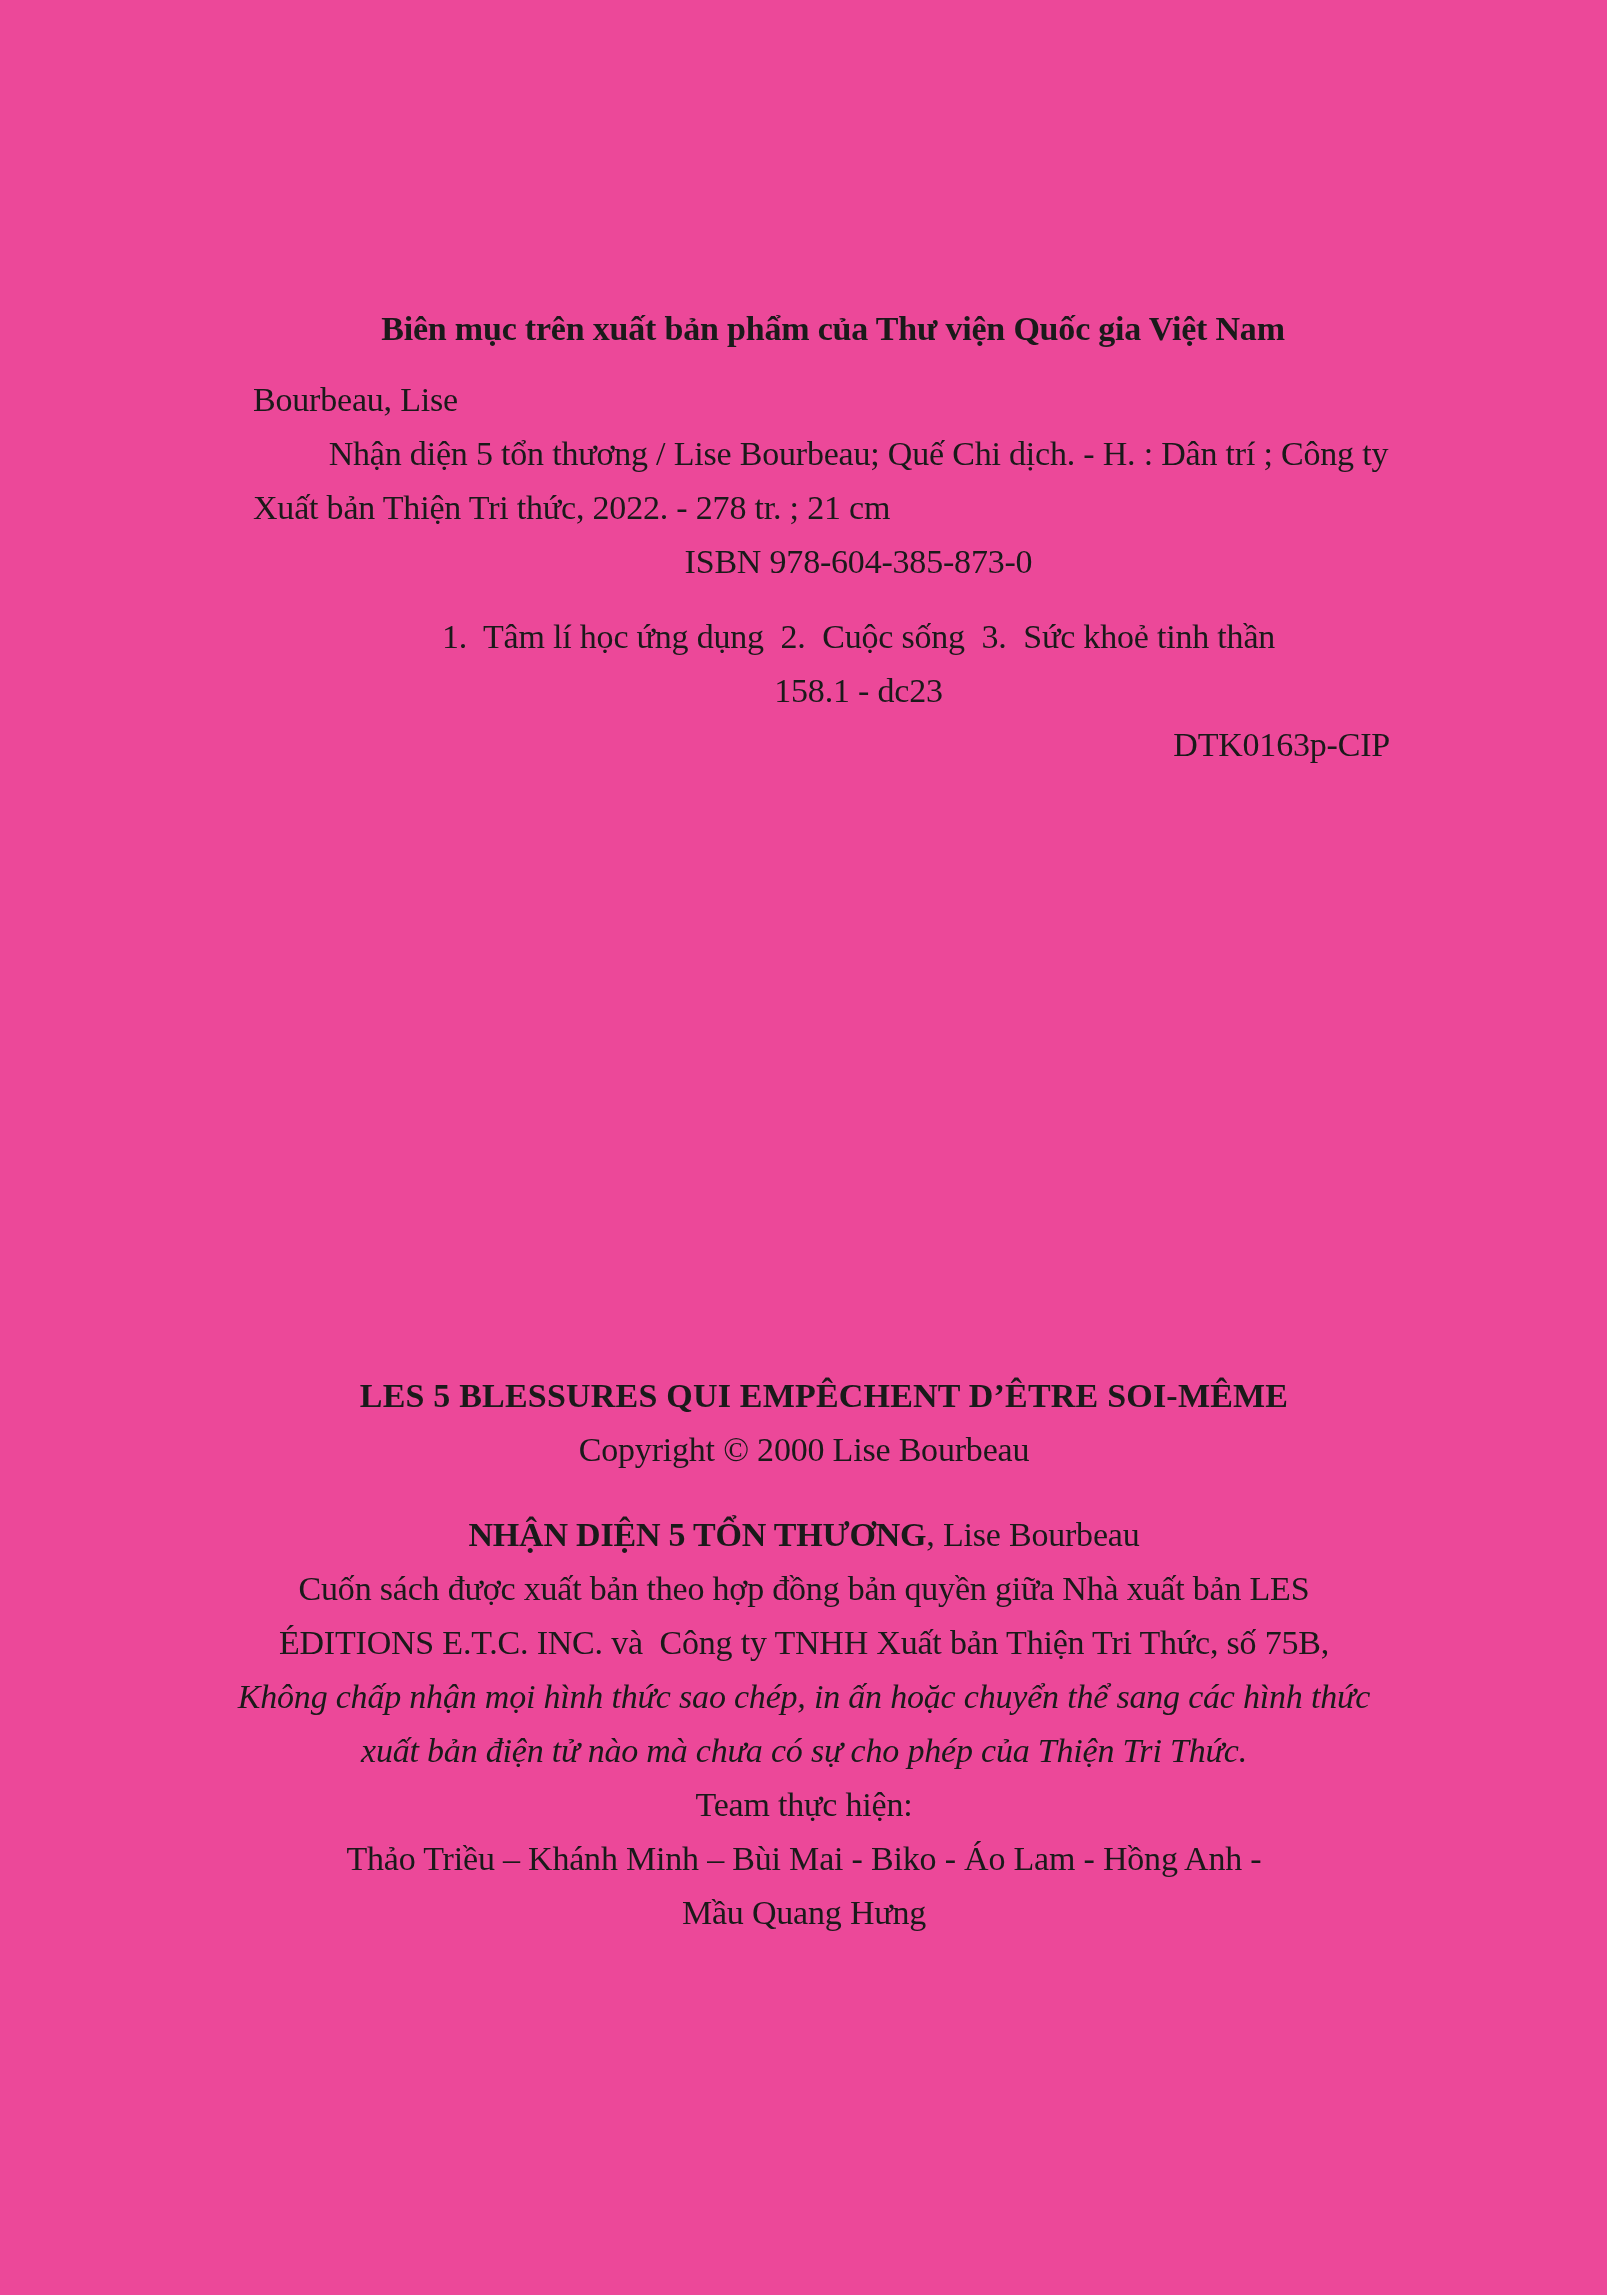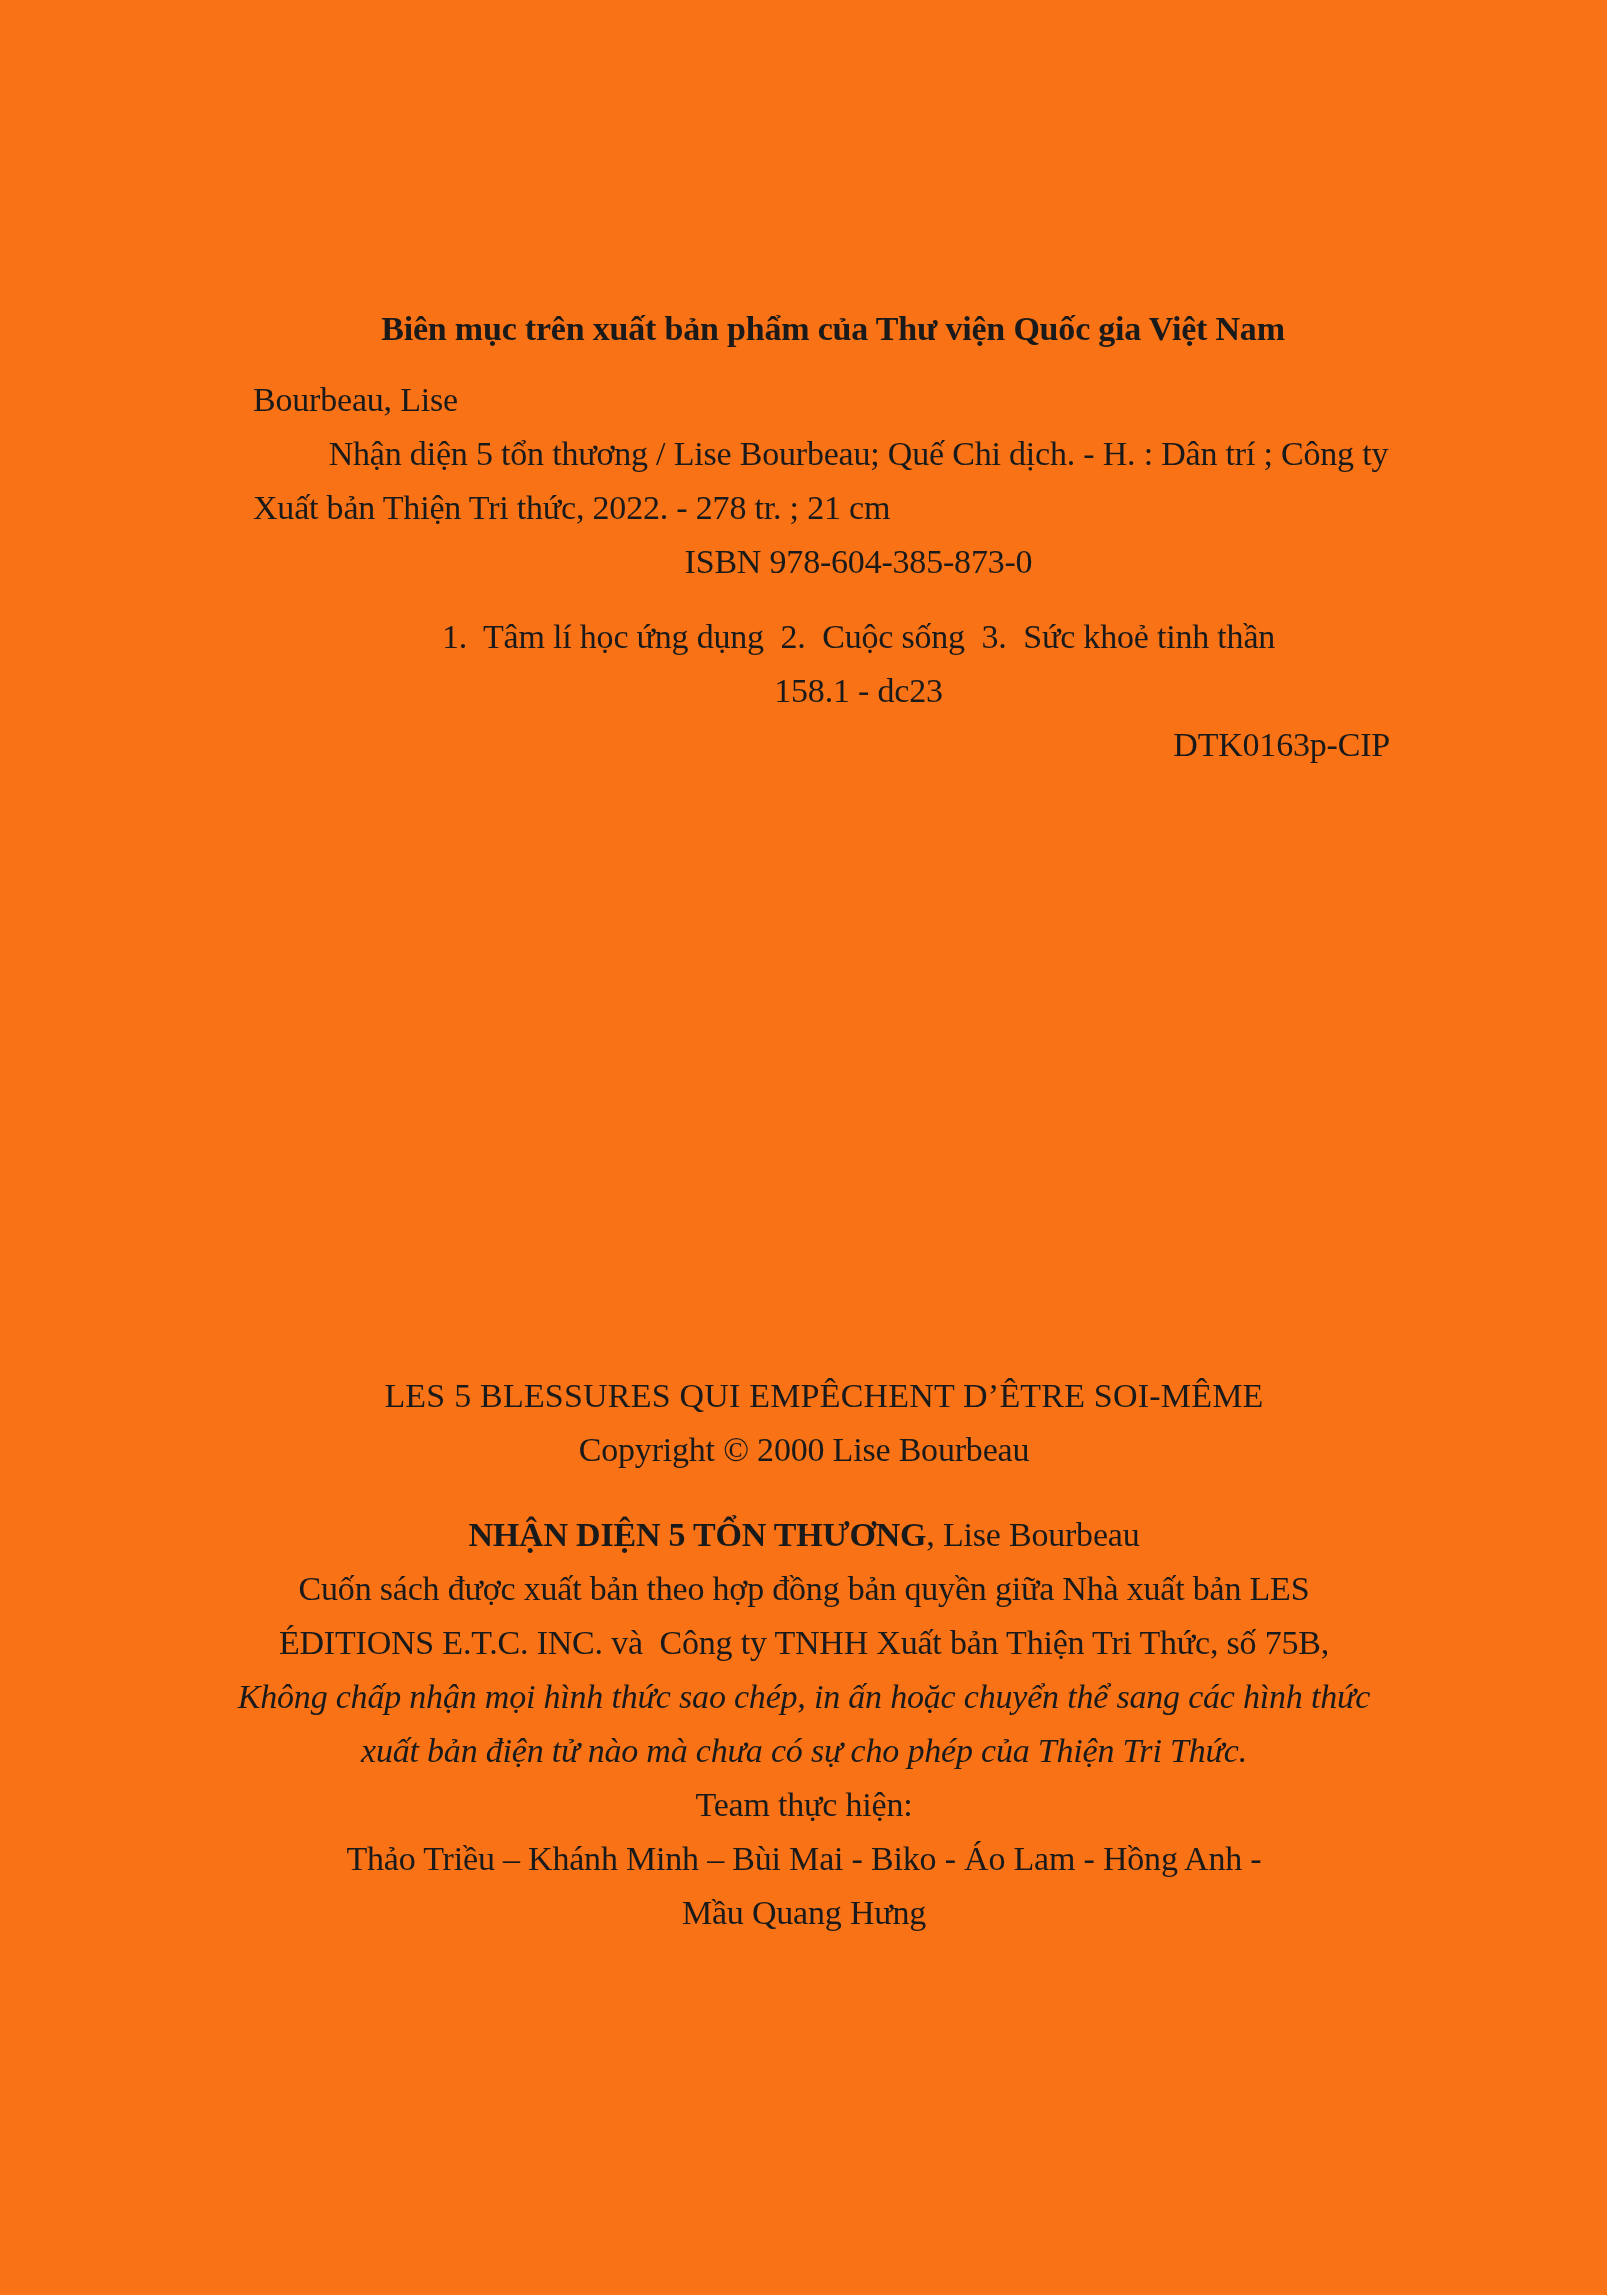--- a/index.html
+++ b/index.html
@@ -8,21 +8,21 @@
     height: 2295px;
     background: #ffffff;
     font-family: "Liberation Serif", "DejaVu Serif", serif;
     color: #1a1a1a;
   }
   .page {
     position: relative;
     width: 1608px;
     height: 2295px;
     overflow: hidden;
-    background: #f97316;
+    background: #ec4899;
   }
   .line { white-space: pre; letter-spacing: -0.2px; }
 
   
   .cip {
     position: absolute;
     left: 253px;
     top: 302px;
     width: 1160px;
     font-size: 34px;
@@ -42,21 +42,21 @@
   
   .colophon {
     position: absolute;
     left: 0;
     top: 1369px;
     width: 1608px;
     text-align: center;
     font-size: 34px;
     line-height: 54px;
   }
-  .original-title { font-weight: normal; letter-spacing: 0.2px; padding-left: 40px; }
+  .original-title { font-weight: bold; letter-spacing: 0.2px; padding-left: 40px; }
   .vn-title { margin-top: 31px; }
   .vn-title .bold-part { font-weight: bold; text-align: right; }
   .notice { font-style: italic; }
   .team-heading { }
 </style>
 </head>
 <body>
 
 <div class="page">
 

